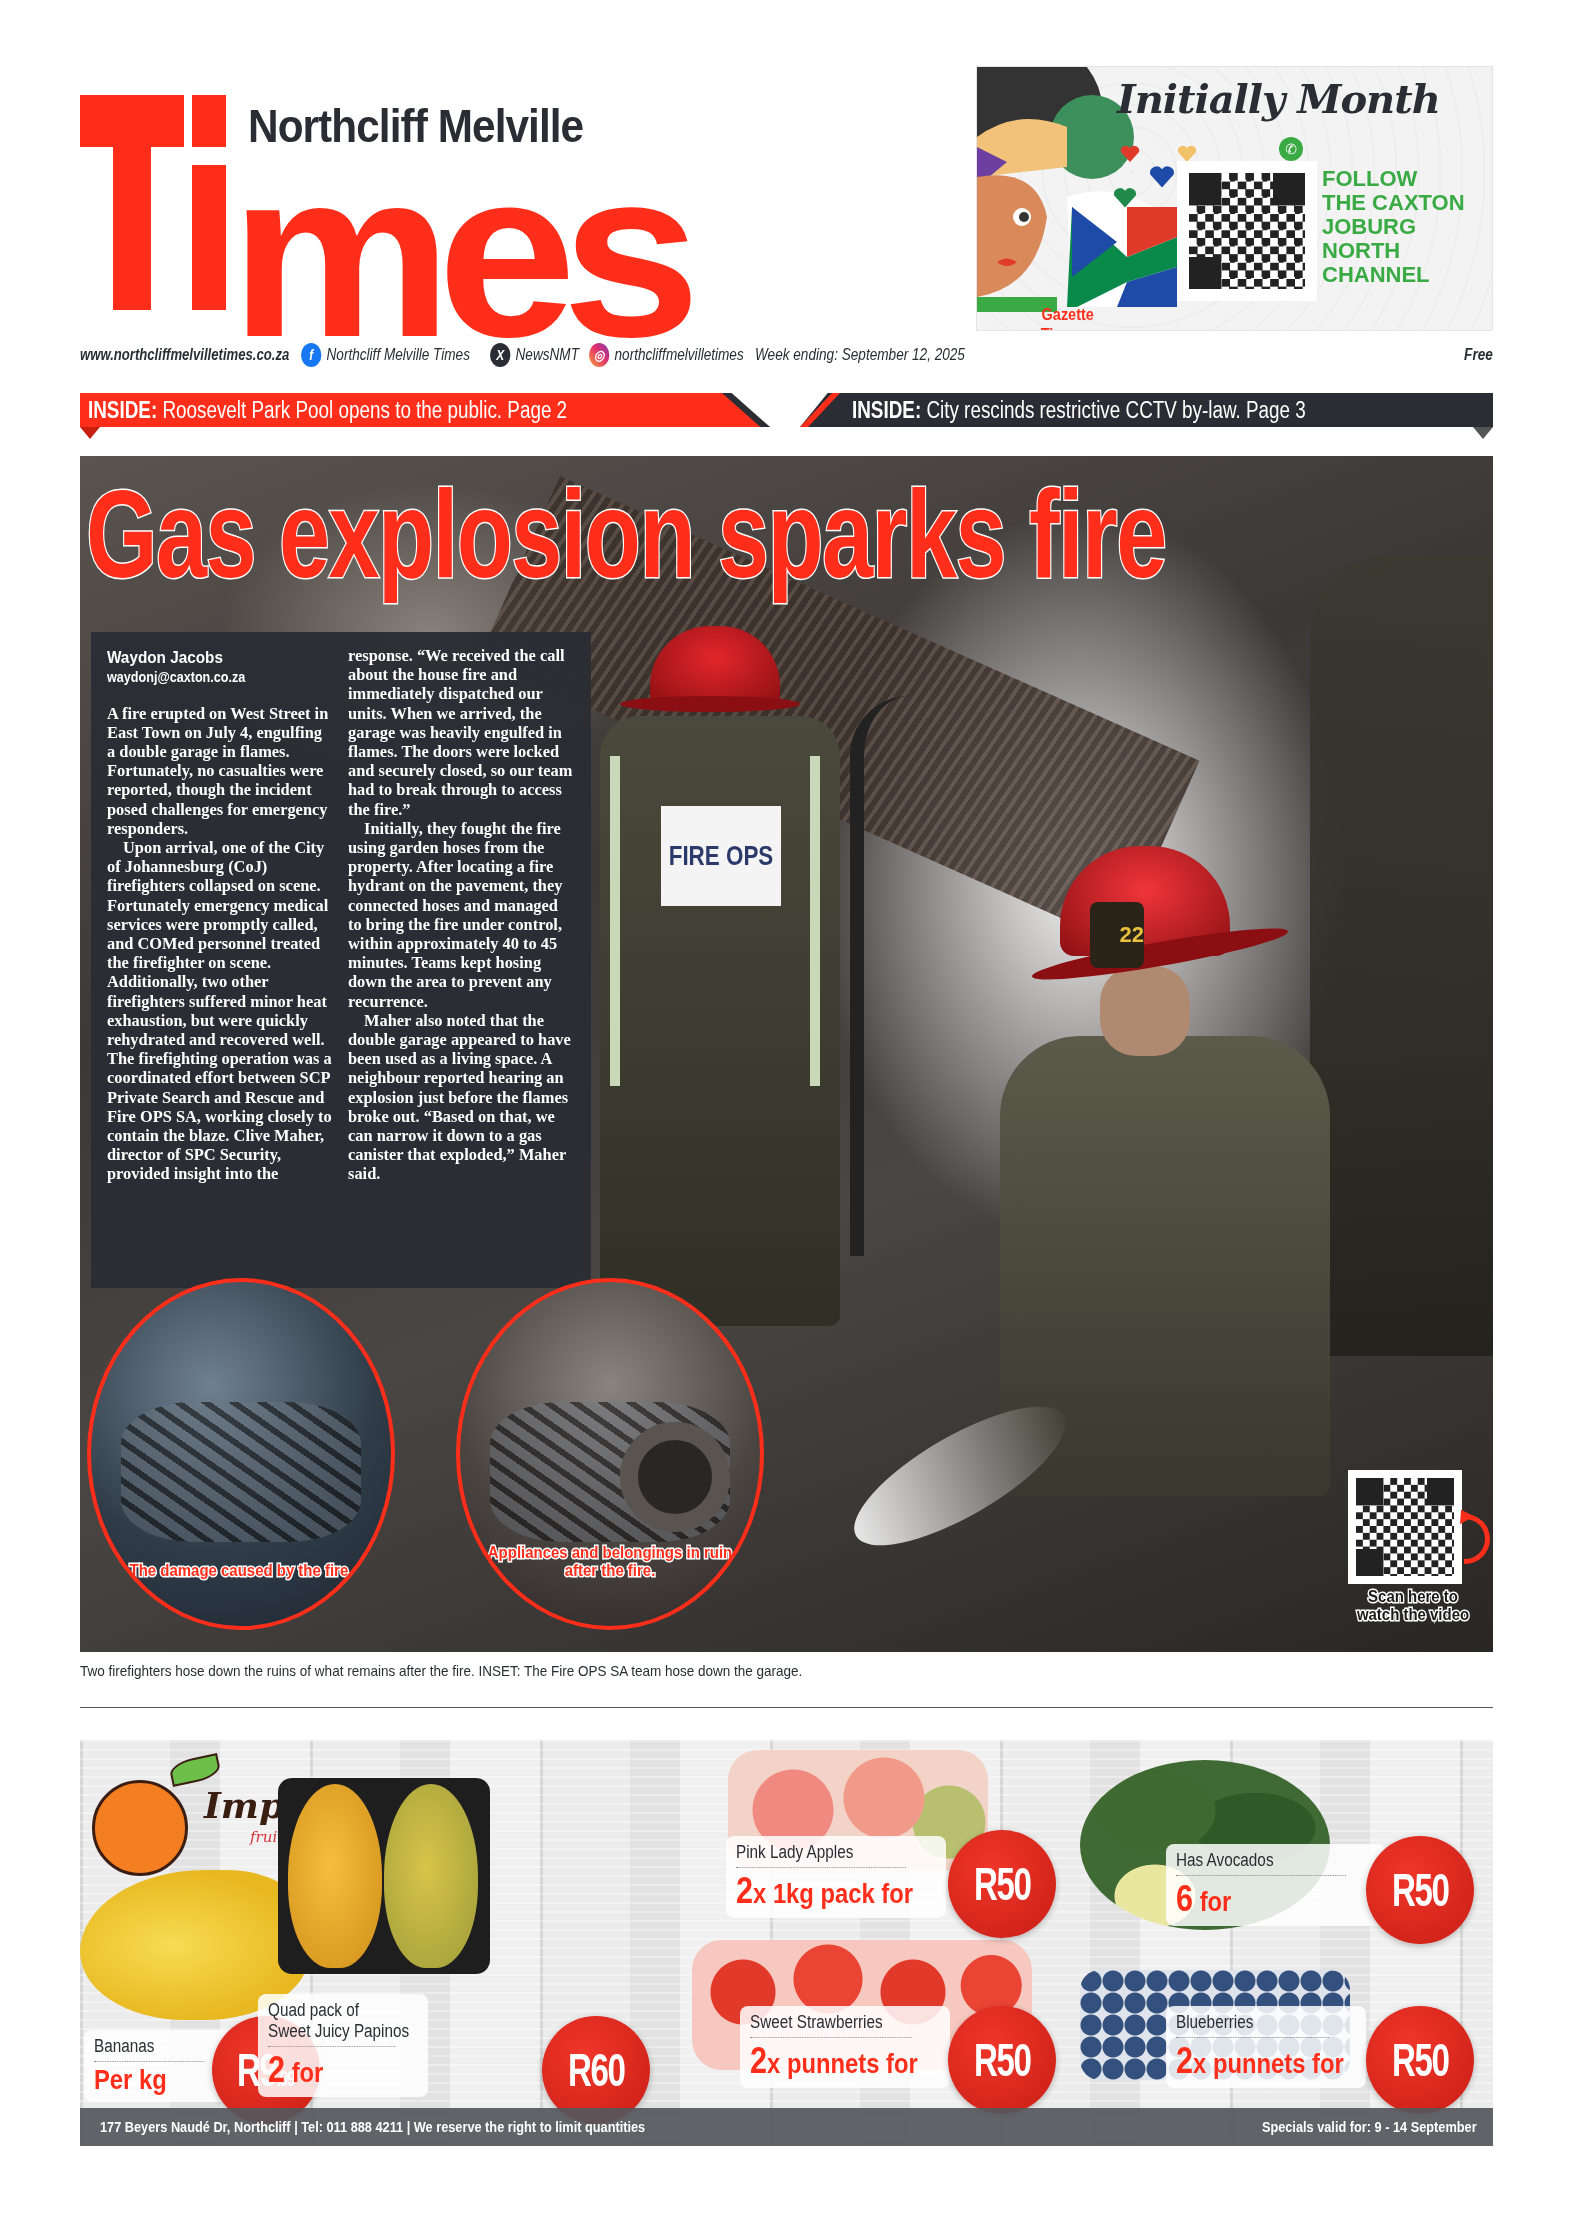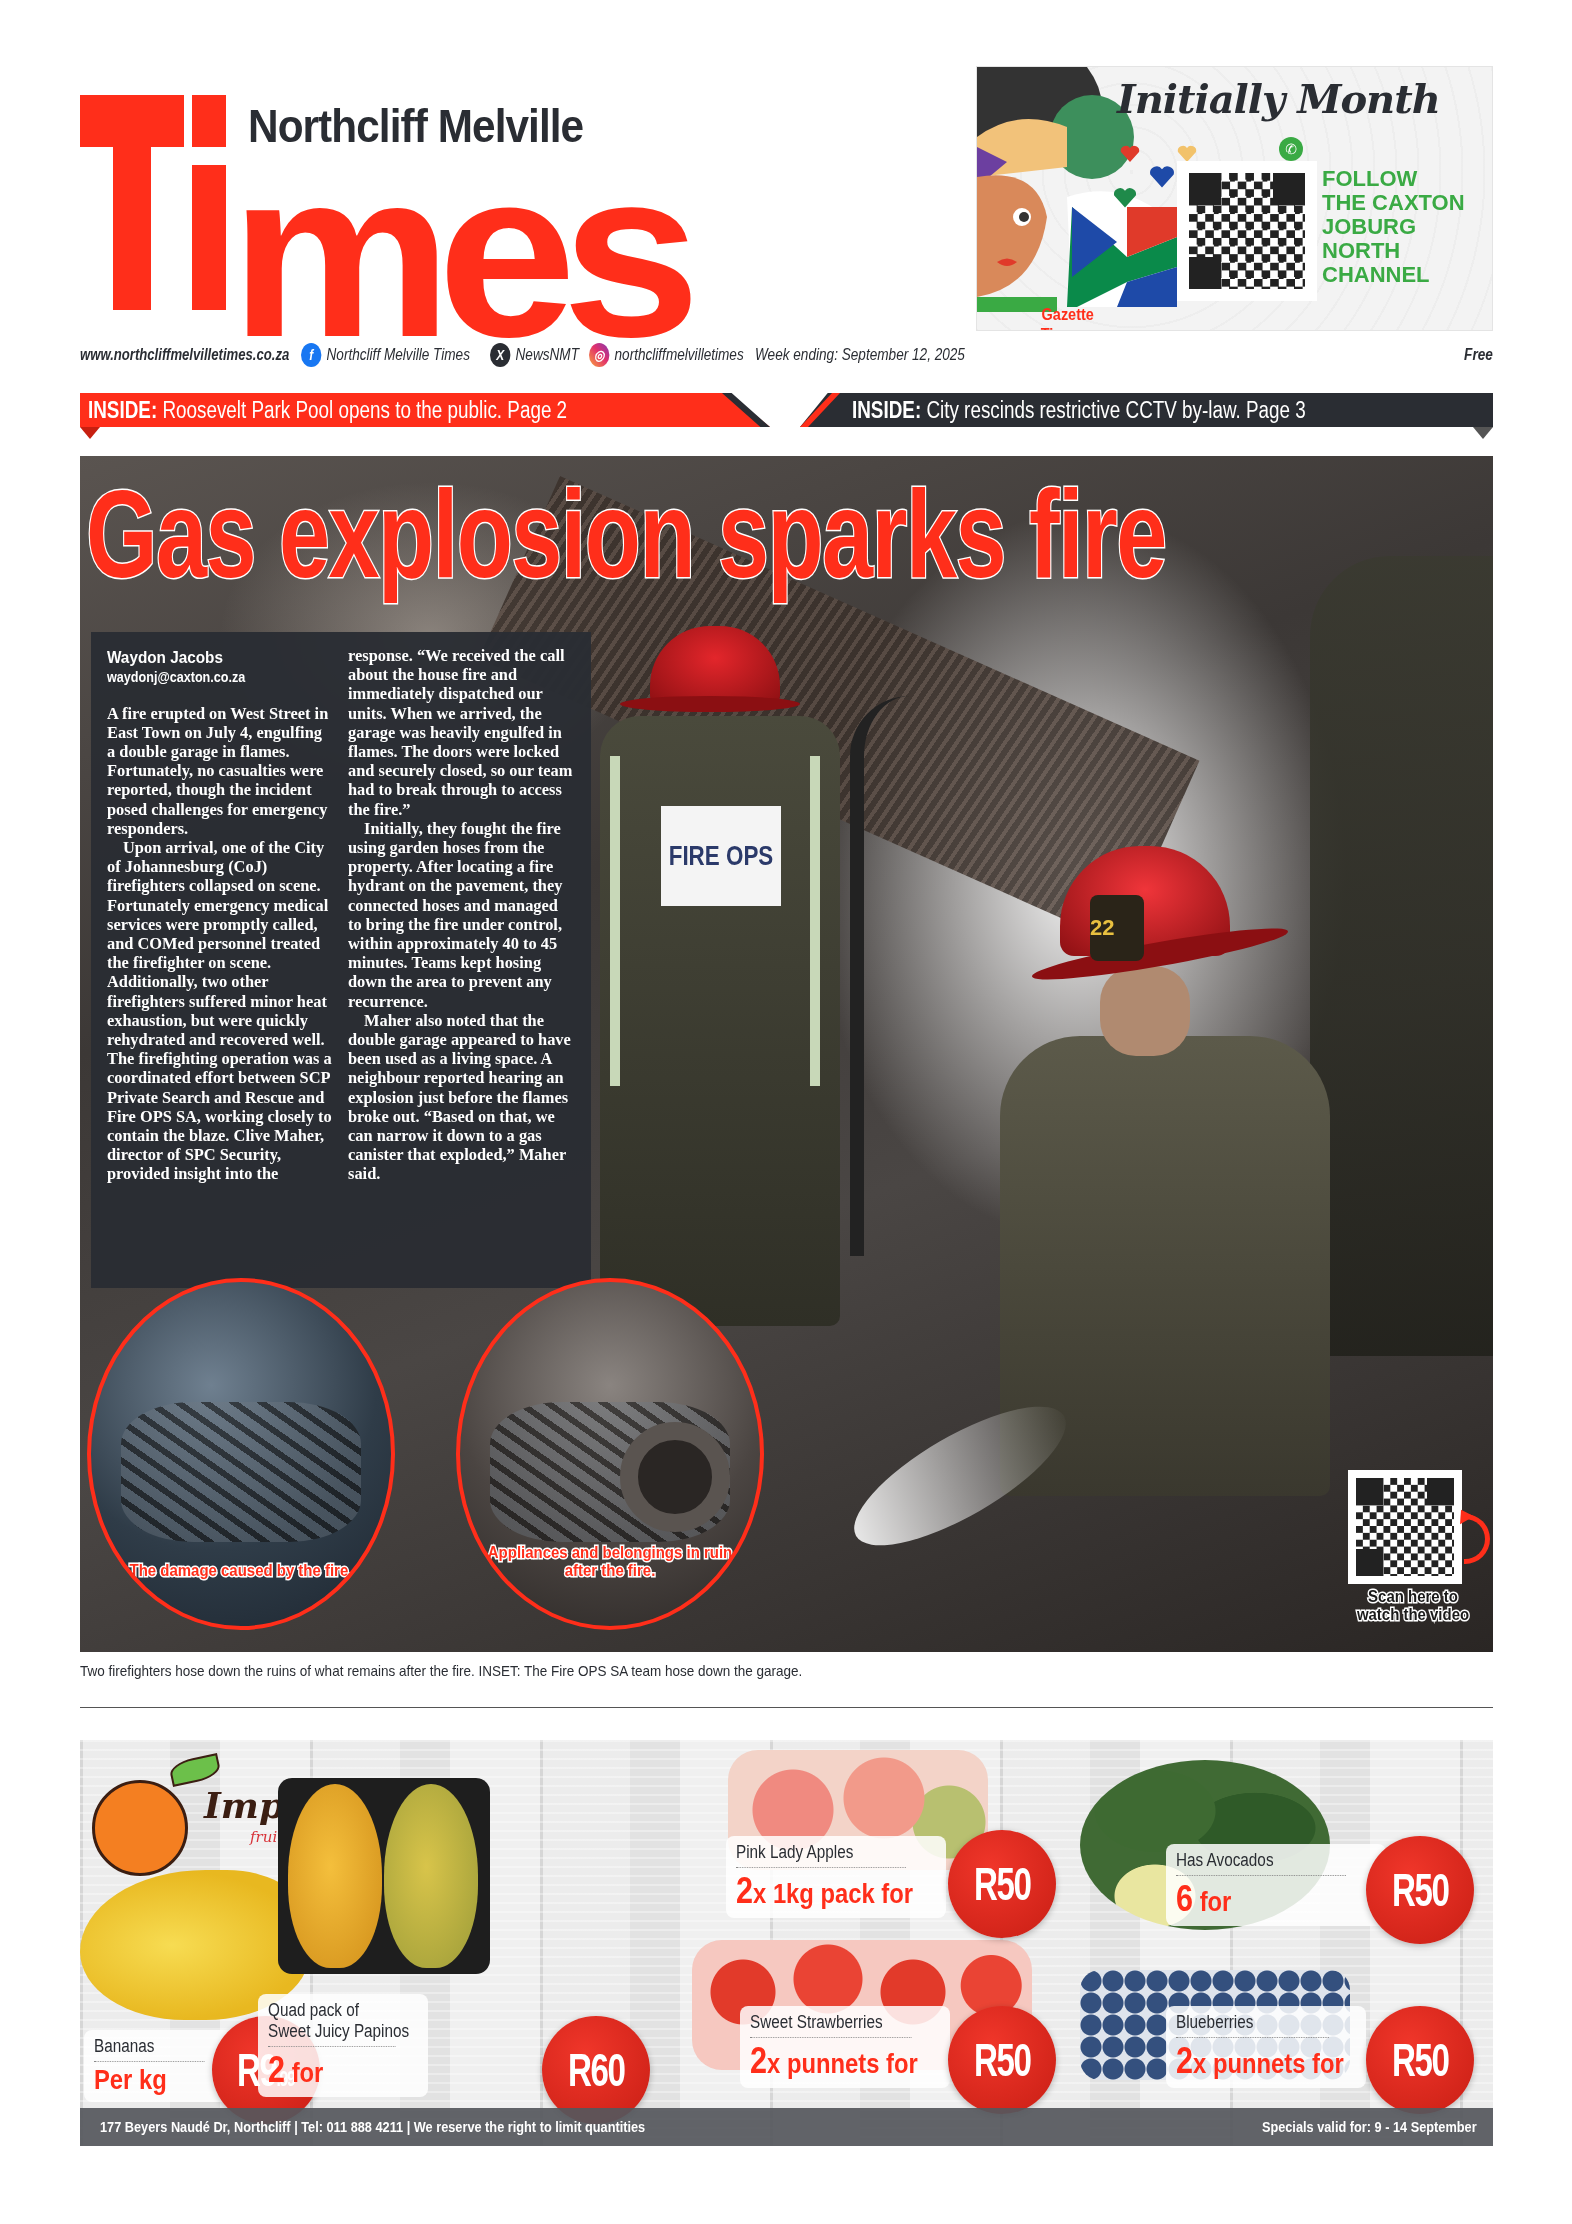--- a/index.html
+++ b/index.html
@@ -66,21 +66,21 @@
   .ff1 { position: absolute; left: 520px; top: 170px; width: 260px; height: 700px; }
   .ff1 .helmet { position: absolute; left: 50px; top: 0; width: 130px; height: 80px; background: radial-gradient(ellipse at 50% 40%, #e3262b, #8b0f12); border-radius: 60px 60px 10px 10px; }
   .ff1 .brim { position: absolute; left: 20px; top: 70px; width: 180px; height: 16px; background: #8b0f12; border-radius: 50%; }
   .ff1 .body { position: absolute; left: 0; top: 90px; width: 240px; height: 610px; background: linear-gradient(180deg, #4a4a3c, #2f2f26); border-radius: 40px 40px 10px 10px; }
   .ff1 .reflect { position: absolute; top: 130px; width: 10px; height: 330px; background: #c8d8b8; }
   .ff1 .badge { position: absolute; left: 46px; top: 180px; width: 150px; height: 100px; background: #f4f4f4; color: #2b3a6a; font-weight: 700; font-size: 28px; text-align: center; line-height: 100px; transform: scaleX(.8); }
   .hose { position: absolute; left: 770px; top: 240px; width: 80px; height: 560px; border-left: 14px solid #222; border-radius: 60px 0 0 0; }
   .ff2 { position: absolute; left: 890px; top: 390px; width: 380px; height: 650px; }
   .ff2 .helmet { position: absolute; left: 90px; top: 0; width: 170px; height: 110px; background: radial-gradient(ellipse at 50% 40%, #f0353a, #8b0f12); border-radius: 80px 80px 14px 14px; }
   .ff2 .brim { position: absolute; left: 60px; top: 96px; width: 260px; height: 24px; background: #8b0f12; border-radius: 50%; transform: rotate(-10deg); }
-  .ff2 .shield { position: absolute; left: 120px; top: 49px; width: 54px; height: 66px; background: #2a2418; color: #e8c040; font-weight: 700; font-size: 22px; text-align: left; line-height: 66px; border-radius: 8px; }
+  .ff2 .shield { position: absolute; left: 120px; top: 56px; width: 54px; height: 66px; background: #2a2418; color: #e8c040; font-weight: 700; font-size: 22px; text-align: right; line-height: 66px; border-radius: 8px; }
   .ff2 .face { position: absolute; left: 130px; top: 120px; width: 90px; height: 90px; background: #b08a70; border-radius: 40%; }
   .ff2 .body { position: absolute; left: 30px; top: 190px; width: 330px; height: 460px; background: linear-gradient(180deg, #5c5a4a, #3a382e); border-radius: 80px 80px 10px 10px; }
   .spray { position: absolute; left: 760px; top: 980px; width: 240px; height: 80px; background: linear-gradient(100deg, rgba(255,255,255,.9), rgba(255,255,255,0)); transform: rotate(-30deg); border-radius: 50%; }
   .ff3 { position: absolute; left: 1230px; top: 100px; width: 183px; height: 800px; background: linear-gradient(180deg, #3a3a30, #20201a); border-radius: 80px 0 0 0; opacity: .85; }
 
   
   .article { position: absolute; left: 11px; top: 176px; width: 500px; height: 656px; background: rgba(42,45,51,.96); padding: 14px 16px 0 16px; color: #fff; }
   .article .cols { display: flex; gap: 14px; align-items: flex-end; }
   .article .col { width: 228px; font-family: "Liberation Serif", serif; font-weight: 700; font-size: 16.4px; line-height: 19.2px; }
   .article .col p { text-indent: 0; }

